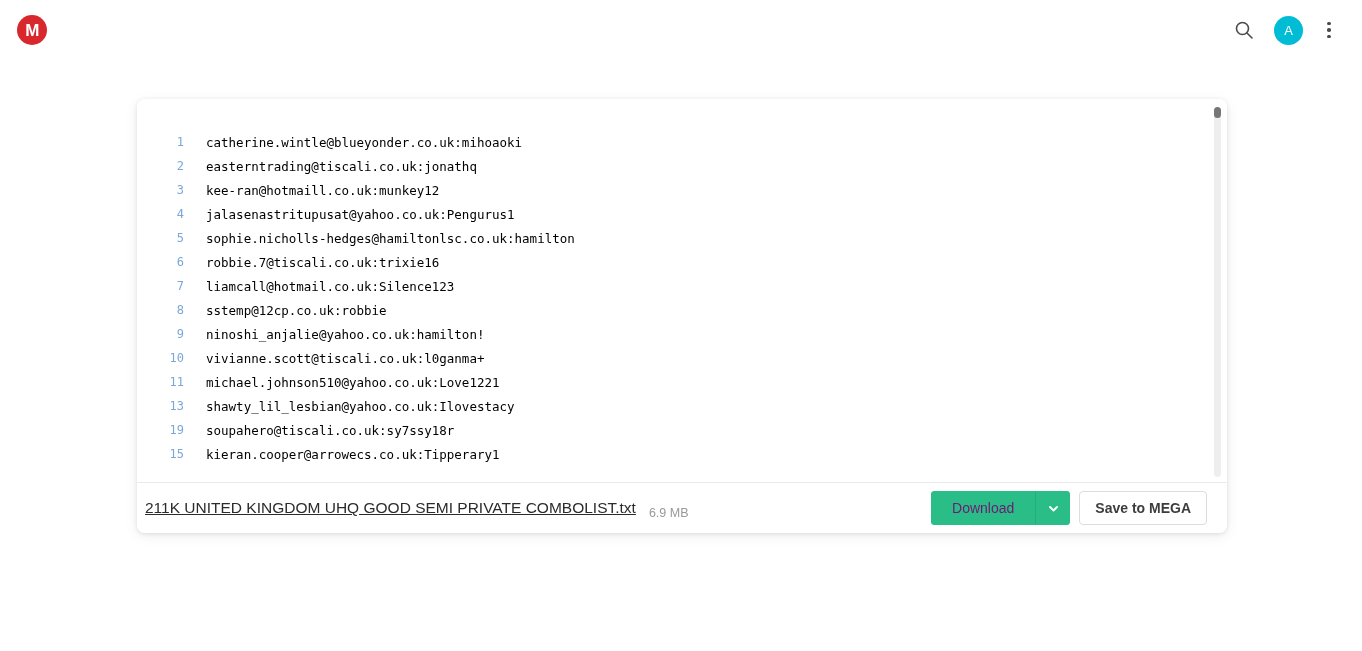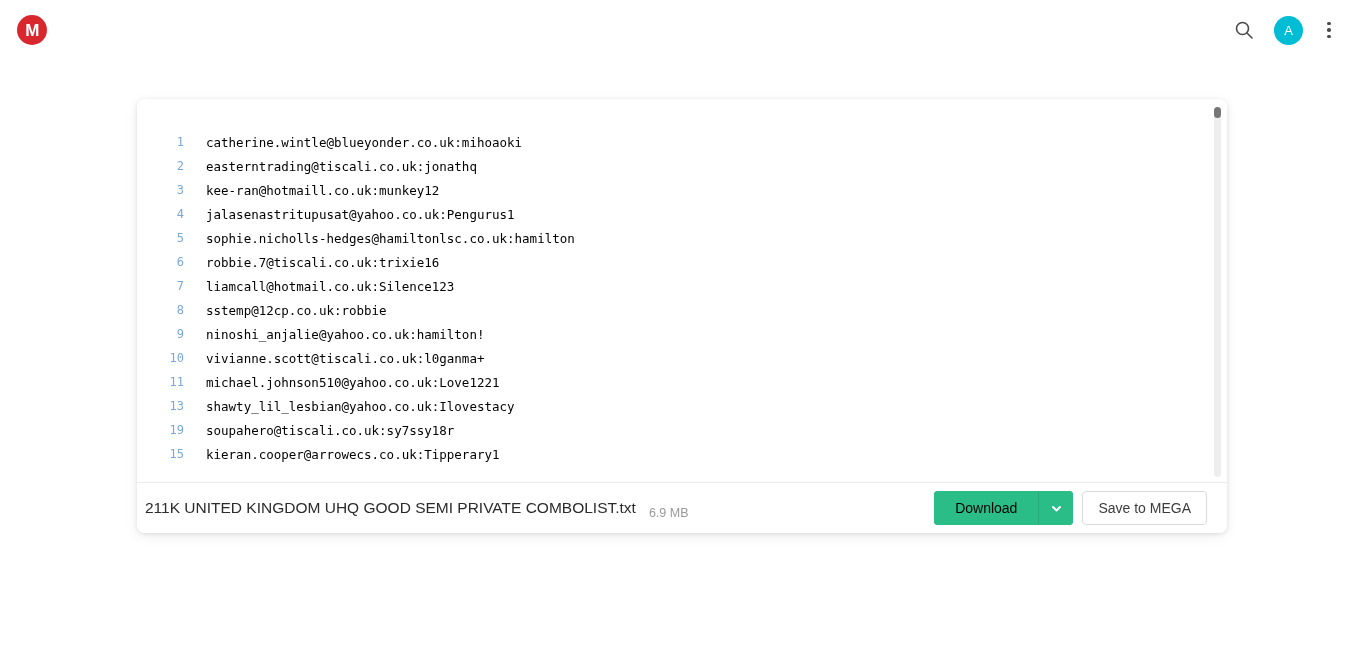--- a/index.html
+++ b/index.html
@@ -184,20 +184,21 @@
     align-items: center;
     padding: 0 20px 0 8px;
   }
 
   .file-name {
     font-size: 15.5px;
     color: #2b2b2b;
     font-weight: normal;
     margin-left: 0px;
     white-space: nowrap;
+    text-decoration: underline;
   }
 
   .file-size {
     font-size: 12.5px;
     color: #999999;
     margin-left: 13px;
     white-space: nowrap;
     margin-top: 10px;
   }
 
@@ -207,21 +208,21 @@
     display: flex;
     align-items: stretch;
     height: 34px;
     border-radius: 4px;
     overflow: hidden;
     background: #31b57f;
   }
 
   .btn-download {
     background: #2bbd87;
-    color: #000000;
+    color: #701a75;
     border: none;
     font-family: "Liberation Sans", sans-serif;
     font-size: 14px;
     padding: 0 21px;
     cursor: pointer;
     display: flex;
     align-items: center;
     border-right: 1px solid #27ae7c;
   }
 
@@ -241,20 +242,21 @@
     background: #ffffff;
     border: 1px solid #dcdcdc;
     border-radius: 4px;
     color: #3d3d3d;
     font-family: "Liberation Sans", sans-serif;
     font-size: 14px;
     padding: 0 15px;
     cursor: pointer;
     display: flex;
     align-items: center;
+    font-weight: bold;
   }
 </style>
 </head>
 <body>
 
 <div class="topbar">
 
   <div class="mega-logo">
     <span class="m-glyph">M</span>
   </div>

